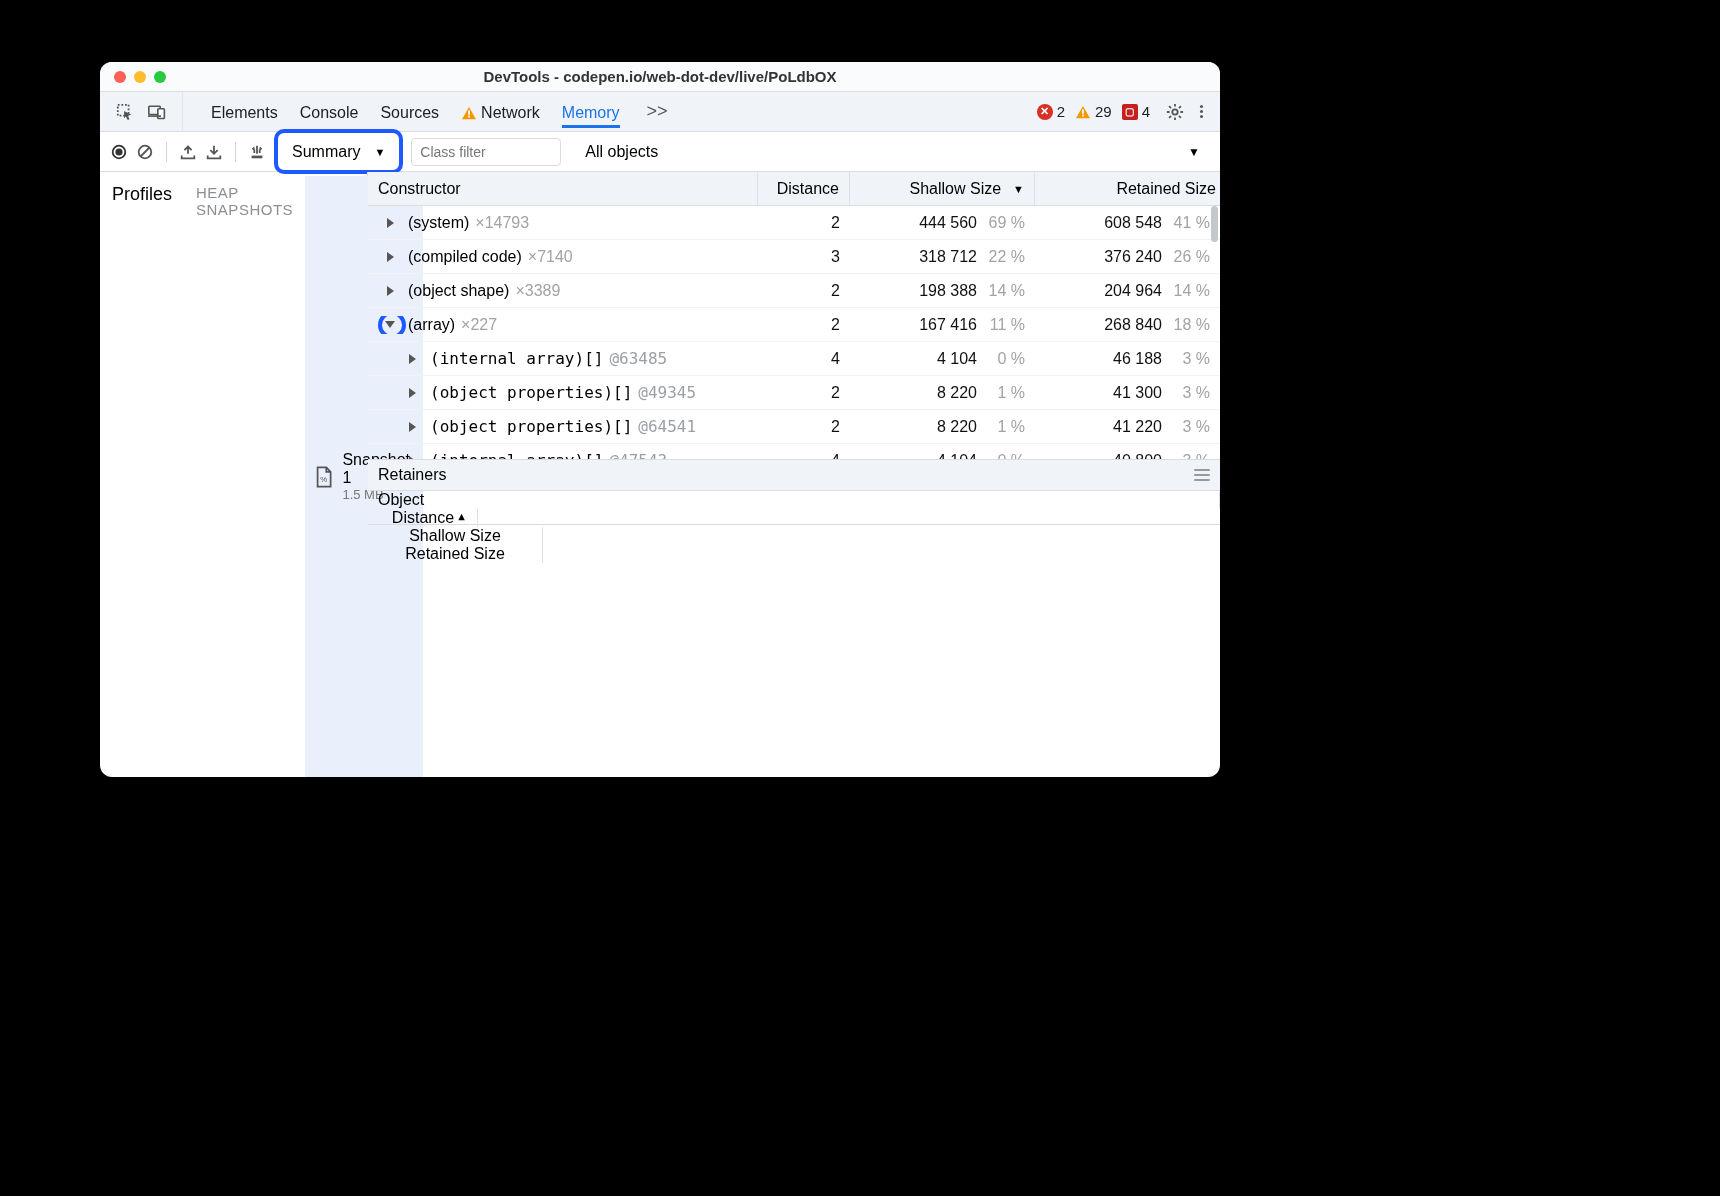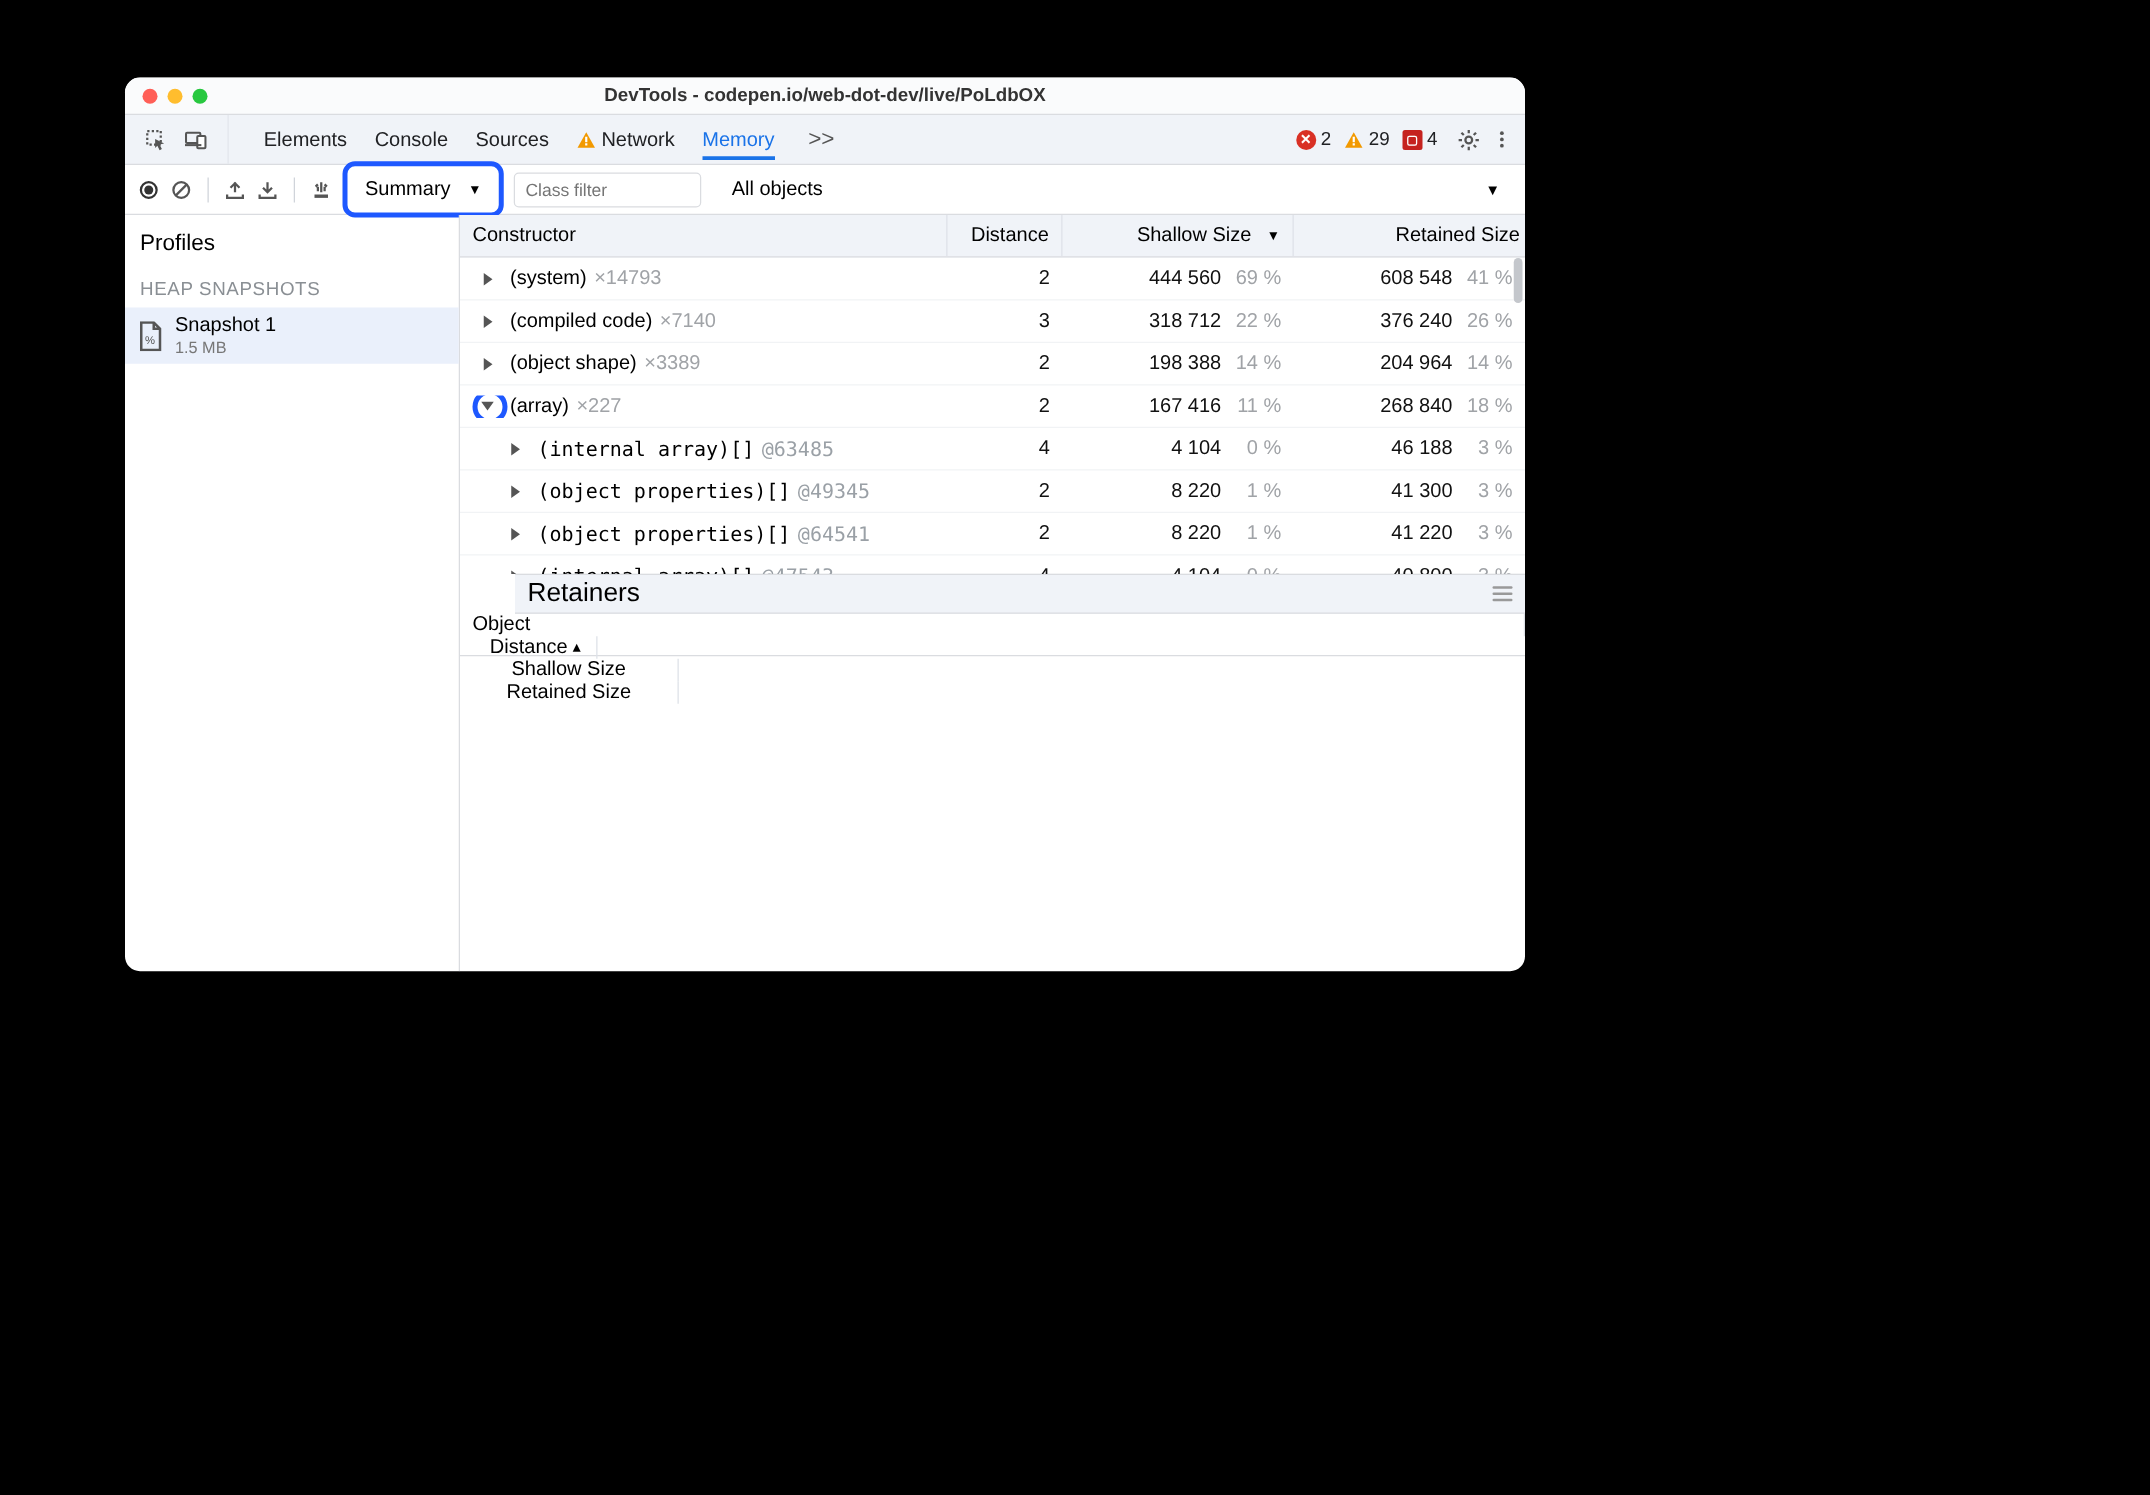--- a/index.html
+++ b/index.html
@@ -82,21 +82,21 @@
   }
   .filter-input {
     height:28px; width:150px; border:1px solid var(--toolbar-border); border-radius:4px;
     padding:0 8px; font-size:14px; color:#888; outline:none;
   }
   .allobj { display:flex; align-items:center; gap:10px; margin-left:16px; font-size:16px; flex:1;}
   .allobj .drop { margin-left:auto; margin-right:10px; font-size:12px;}
 
   
   .body { display:flex; height:calc(100% - 110px); }
-  .left { width:268px; border-right:1px solid var(--toolbar-border); display:flex; flex-direction:column;}
+  .left { width:268px; border-right:1px solid var(--toolbar-border); display:flex; flex-direction:row;}
   .left-hdr { padding:12px 12px 6px 12px; font-size:18px; }
   .section-label { padding:12px 12px 2px 12px; color:#8a8f94; letter-spacing:0.5px; font-size:15px; }
   .snapshot-item { display:flex; align-items:center; gap:10px; padding:6px 10px; background:#eaf0fb; margin-top:4px;}
   .snapshot-item .texts { display:flex; flex-direction:column; }
   .snapshot-item .title-line { font-size:16px; }
   .snapshot-item .sub { font-size:13px; color:#777; }
   .doc-icon { width:20px;height:24px; }
 
   .right { flex:1; display:flex; flex-direction:column; min-width:0;}
   .grid-header {
@@ -136,21 +136,21 @@
     pointer-events:none;
   }
   .mono { font-family: ui-monospace, "SF Mono", Menlo, monospace; }
 
   .scrollbar-thumb { position:absolute; right:2px; top:0; width:7px; height:36px; background:#c4c7cc; border-radius:4px;}
 
   
   .retainers-hdr {
     height:32px; background:var(--header-bg);
     border-top:1px solid var(--toolbar-border); border-bottom:1px solid var(--toolbar-border);
-    display:flex; align-items:center; padding:0 10px; font-size:21px;margin-left:44px;
+    display:flex; align-items:center; padding:0 10px; font-size:16px;
   }
   .menu-icon { margin-left:auto; display:flex; flex-direction:column; gap:3px; }
   .menu-icon span{ width:16px;height:2px;background:#999;border-radius:1px; }
   .ret-table-hdr {
     height:34px; display:flex; font-size:16px; border-bottom:1px solid var(--toolbar-border);flex-direction:column;
   }
   .ret-table-hdr .rc { display:flex; align-items:center; border-right:1px solid #dde1e7; padding:0 10px;}
   .rc-obj{flex:1;} .rc-dist{width:110px; justify-content:flex-end;} .rc-sh{width:175px;justify-content:center;} .rc-ret{width:175px;justify-content:center;border-right:0;}
   .asc { font-size:11px; transform:rotate(180deg); display:inline-block; margin-left:2px;}
   .ret-body{ flex:1; min-height:28px; }

